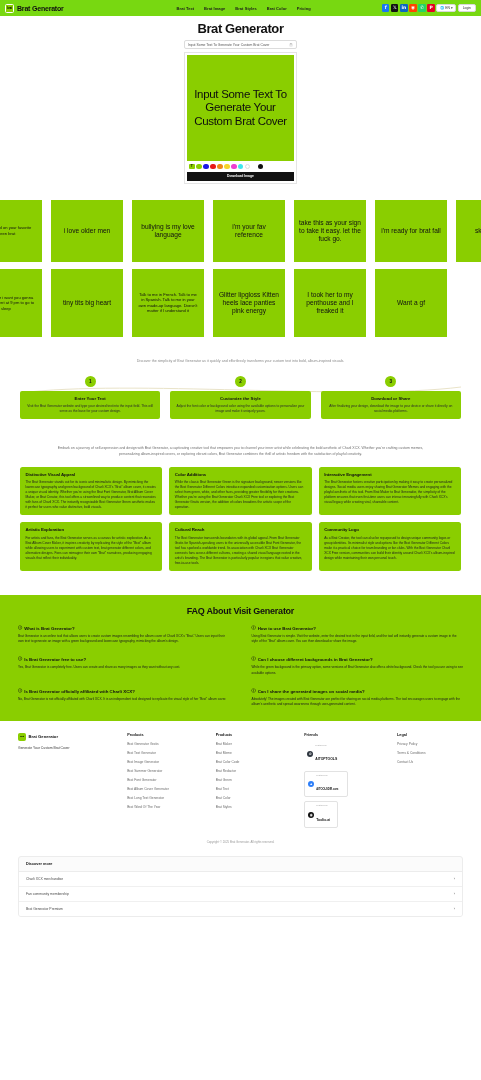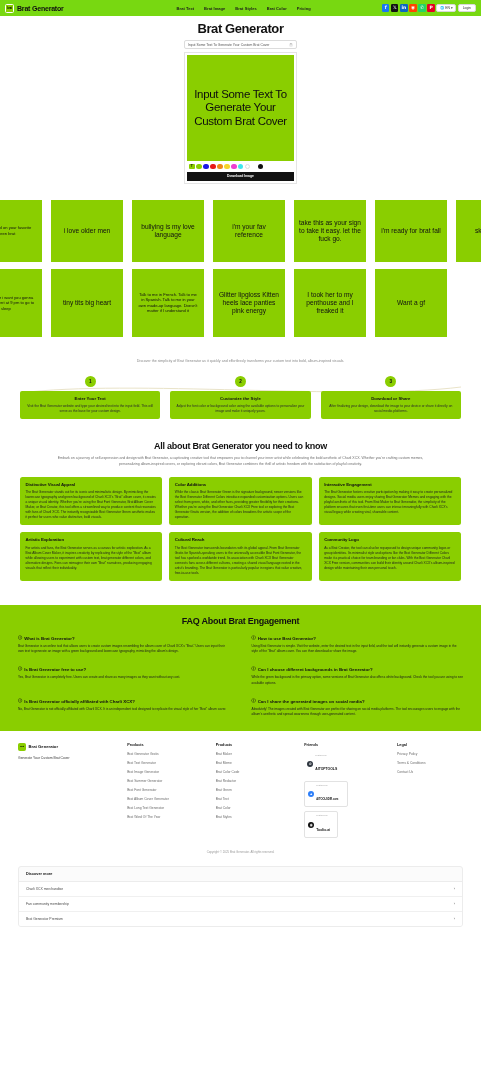--- a/index.html
+++ b/index.html
@@ -477,21 +477,20 @@
         <div class="step-card">
           <h3>Download or Share</h3>
           <p>After finalizing your design, download the image to your device or share it directly on social media platforms.</p>
         </div>
       </div>
     </div>
   </div>
 </section>
 
 <section class="about">
-  <div class="sec-title">All about Brat Generator you need to know</div>
   <div class="about-sub">Embark on a journey of self-expression and design with Brat Generator, a captivating creative tool that empowers you to channel your inner artist while celebrating the bold aesthetic of Charli XCX. Whether you're crafting custom memes, personalizing album-inspired covers, or exploring vibrant colors, Brat Generator combines the thrill of artistic freedom with the satisfaction of playful creativity.</div>
   <div class="cards-grid">
     <div class="fcard">
       <h3>Distinctive Visual Appeal</h3>
       <p>The Brat Generator stands out for its iconic and minimalistic design. By mimicking the lowercase typography and green background of Charli XCX's "Brat" album cover, it creates a unique visual identity. Whether you're using the Brat Font Generator, Brat Album Cover Maker, or Brat Creator, this tool offers a streamlined way to produce content that resonates with fans of Charli XCX. The instantly recognizable Brat Generator Green aesthetic makes it perfect for users who value distinctive, bold visuals.</p>
     </div>
     <div class="fcard">
       <h3>Color Additions</h3>
       <p>While the classic Brat Generator Green is the signature background, newer versions like the Brat Generator Different Colors introduce expanded customization options. Users can select from green, white, and other hues, providing greater flexibility for their creations. Whether you're using the Brat Generator Charli XCX Free tool or exploring the Brat Generator Gratis version, the addition of colors broadens the artistic scope of the operation.</p>
     </div>
@@ -508,21 +507,21 @@
       <p>The Brat Generator transcends boundaries with its global appeal. From Brat Generator Gratis for Spanish-speaking users to the universally accessible Brat Font Generator, the tool has sparked a worldwide trend. Its association with Charli XCX Brat Generator connects fans across different cultures, creating a shared visual language rooted in the artist's branding. The Brat Generator is particularly popular in regions that value creative, free-to-use tools.</p>
     </div>
     <div class="fcard">
       <h3>Community Logo</h3>
       <p>As a Brat Creator, the tool can also be repurposed to design unique community logos or group identities. Its minimalist style and options like the Brat Generator Different Colors make it a practical choice for team branding or fan clubs. With the Brat Generator Charli XCX Free version, communities can build their identity around Charli XCX's album-inspired design while maintaining their own personal touch.</p>
     </div>
   </div>
 </section>
 
 <section class="faq">
-  <div class="faq-title">FAQ About Brat Engagement</div>
+  <div class="faq-title">FAQ About Visit Generator</div>
   <div class="faq-grid">
     <div>
       <div class="faq-q">
         <span class="q-ico">ⓘ</span>
         <span>What is Brat Generator?</span>
       </div>
       <div class="faq-a">Brat Generator is an online tool that allows users to create custom images resembling the album cover of Charli XCX's "Brat." Users can input their own text to generate an image with a green background and lowercase typography, mimicking the album's design.</div>
     </div>
     <div>
       <div class="faq-q">

